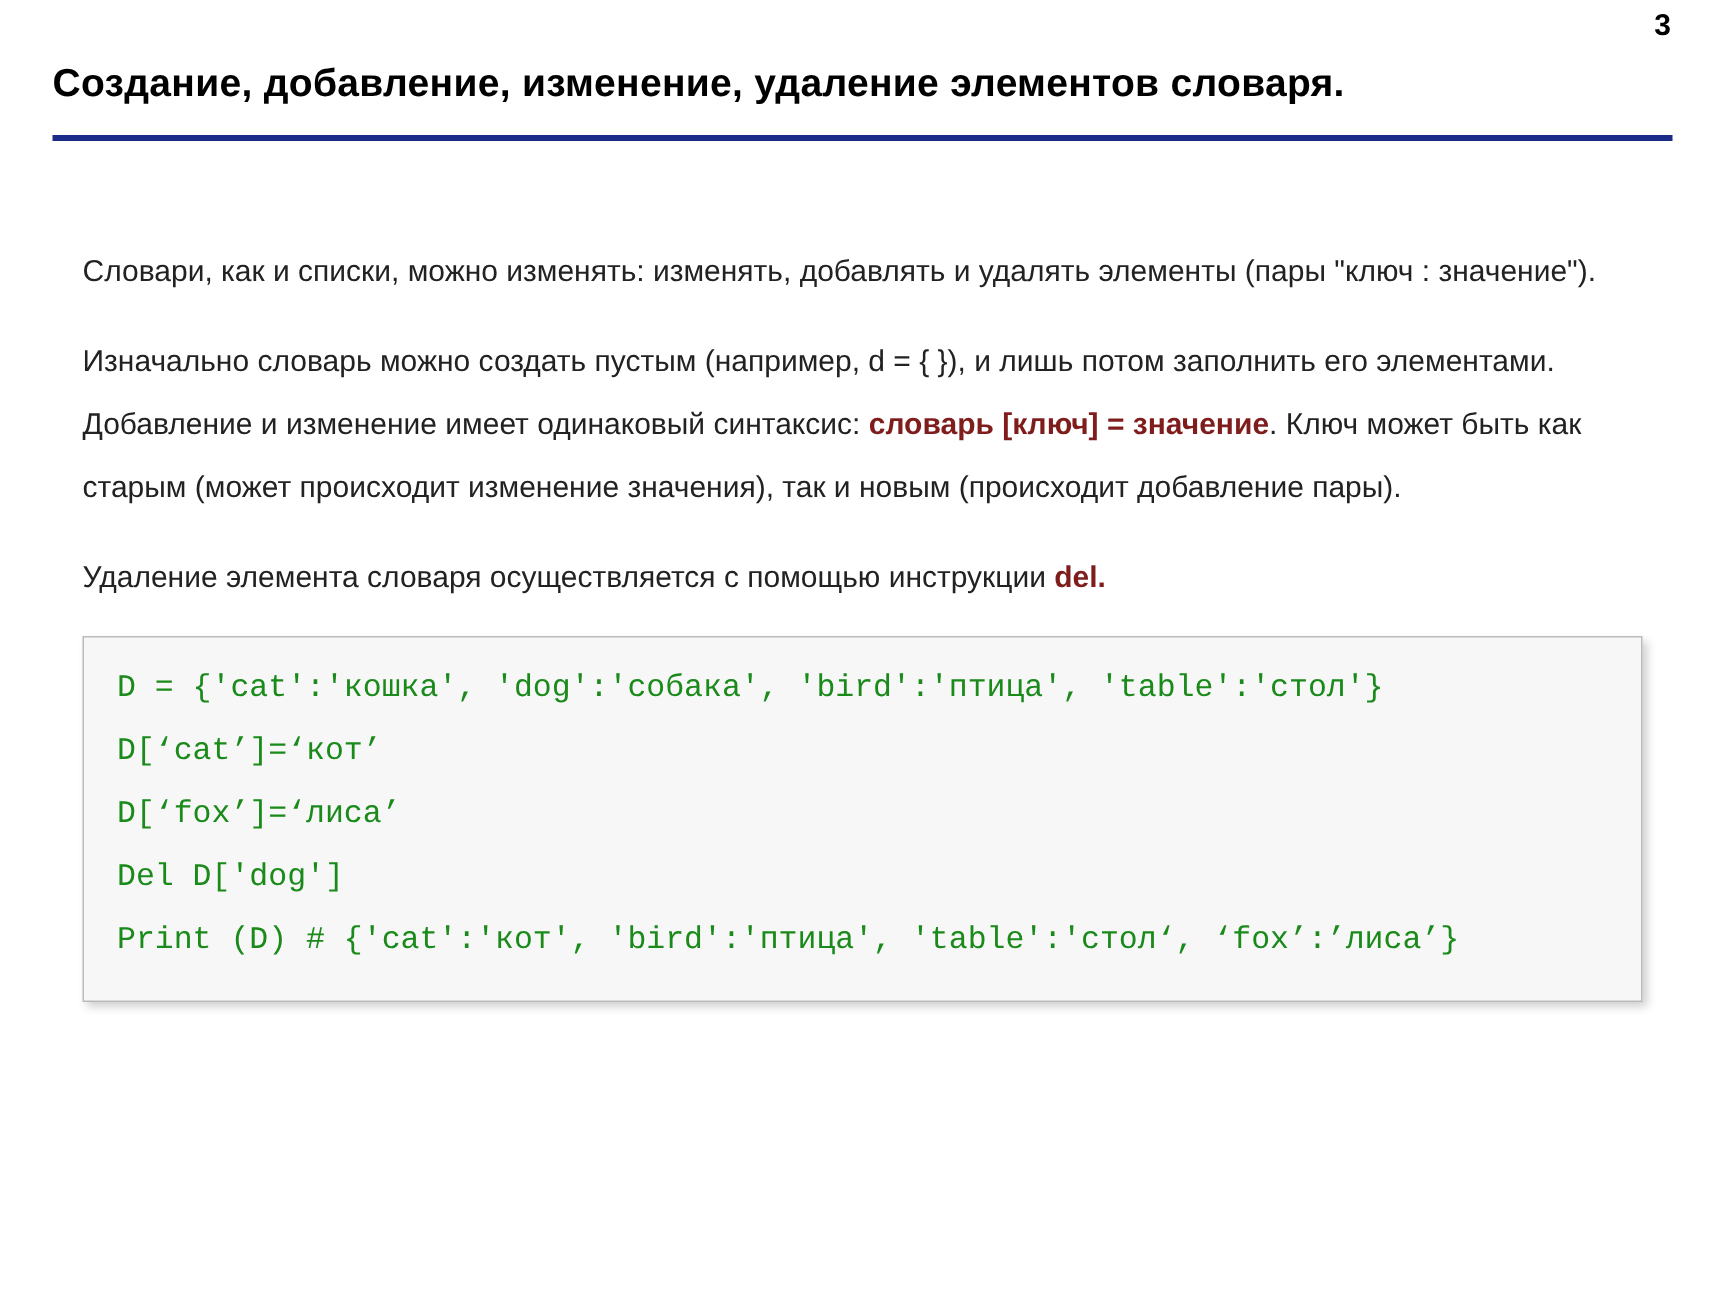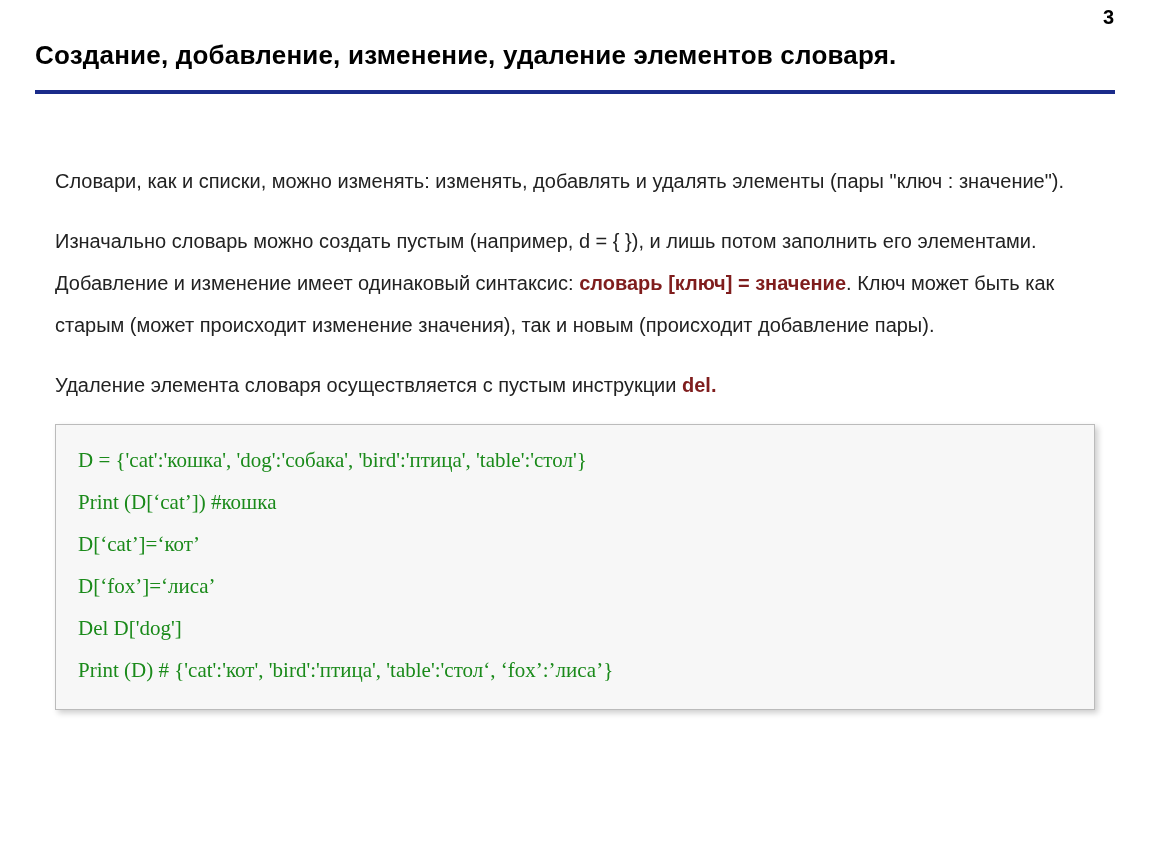--- a/index.html
+++ b/index.html
@@ -59,21 +59,21 @@
   .red { color: #7f1d1d; font-weight: bold; }
   .codebox {
     margin-top: 14px;
     border: 1px solid #bbb;
     background: #f7f7f7;
     padding: 14px 22px 18px 22px;
     box-shadow: 3px 3px 6px rgba(0,0,0,0.2);
     font-size: 21px;
     line-height: 2.0;
     color: #1a8a1a;
-    font-family: Liberation Serif, serif;
+    font-family: Liberation Mono, monospace;
   }
   .codebox div { white-space: nowrap; }
 </style>
 </head>
 <body>
 
 <div class="slide">
 
   <div class="page-number">3</div>
 
@@ -84,26 +84,25 @@
 
     <p>
       <span>Словари, как и списки, можно изменять: </span><span class="b">изменять, добавлять и  удалять элементы</span><span> (пары "ключ :   значение").</span>
     </p>
 
     <p>
       <span>Изначально словарь </span><span class="b">можно создать пустым</span><span> (например, d = { }), и лишь потом заполнить его элементами.  Добавление и изменение имеет одинаковый синтаксис: </span><span class="red">словарь [ключ] = значение</span><span>. Ключ может быть как старым (может происходит изменение значения), так и новым (происходит добавление пары).</span>
     </p>
 
     <p>
-      <span>Удаление элемента словаря осуществляется с пустым инструкции </span><span class="red">del.</span>
+      <span>Удаление элемента словаря осуществляется с помощью инструкции </span><span class="red">del.</span>
     </p>
 
     <div class="codebox">
       <div>D = {'cat':'кошка', 'dog':'собака',  'bird':'птица',  'table':'стол'}</div>
-      <div>Print (D[‘cat’]) #кошка</div>
       <div>D[‘cat’]=‘кот’</div>
       <div>D[‘fox’]=‘лиса’</div>
       <div>Del D['dog']</div>
       <div>Print (D) # {'cat':'кот', 'bird':'птица',  'table':'стол‘, ‘fox’:’лиса’}</div>
     </div>
 
   </div>
 
 </div>
 

